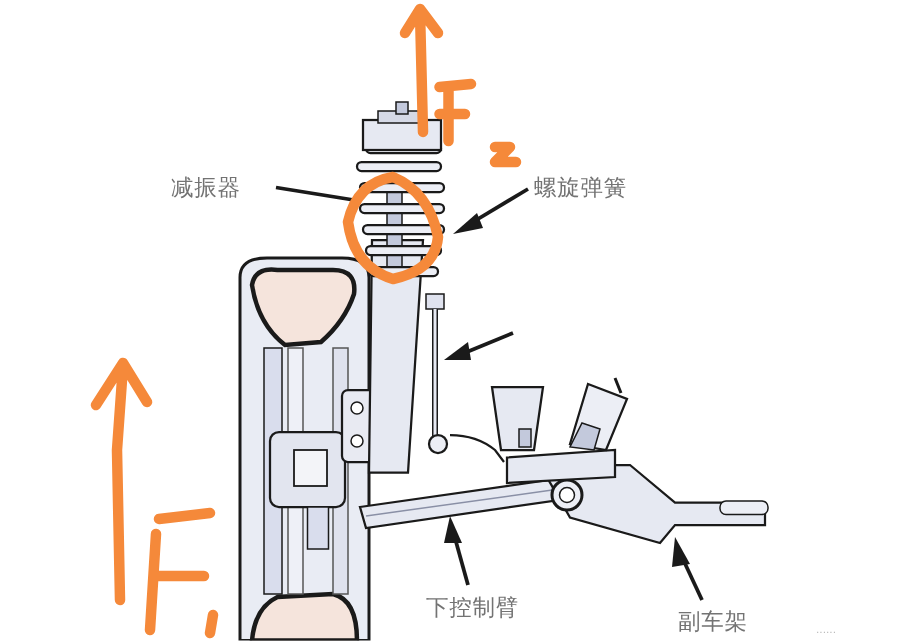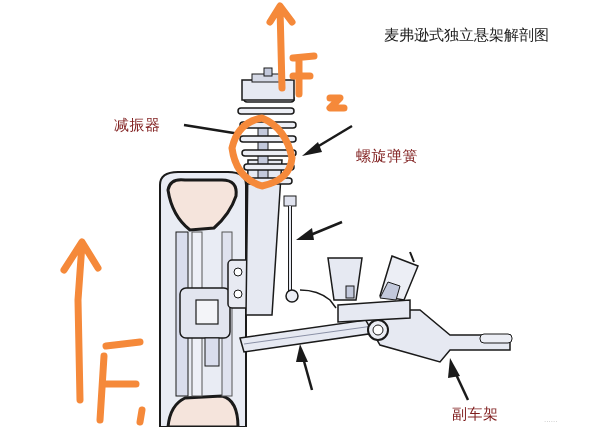--- a/index.html
+++ b/index.html
@@ -1,18 +1,18 @@
 <!DOCTYPE html>
 <html><head>
   <meta charset="utf-8">
   <style>
     html, body { margin: 0; padding: 0; background: #ffffff; }
     body { width: 600px; height: 427px; overflow: hidden; position: relative; font-family: "DejaVu Sans", sans-serif; }
     .canvas { position: absolute; left: 0; top: 0; width: 600px; height: 427px; background: #ffffff; }
-    .label { position: absolute; color: #7f1d1d; font-size: 15px; white-space: nowrap; letter-spacing: 0.5px; }
+    .label { position: absolute; color: #737373; font-size: 15px; white-space: nowrap; letter-spacing: 0.5px; }
     .title { position: absolute; left: 384px; top: 26px; font-size: 15px; color: #1a1a1a; white-space: nowrap; }
     .watermark { position: absolute; left: 544px; top: 418px; font-size: 7px; color: #b8b8b8; white-space: nowrap; }
     svg { position: absolute; left: 0; top: 0; }
   </style>
 </head>
 <body>
 
 <div class="canvas">
 
   <svg width="600" height="427" viewBox="0 0 600 427">
@@ -99,18 +99,18 @@
 
     <g fill="none" stroke="#F5893A" stroke-width="7" stroke-linecap="round" stroke-linejoin="round">
       <path d="M282 88 L280 8 M270 22 L280 6 L292 22"></path>
       <path d="M262 118 Q238 122 232 148 Q236 178 262 186 Q290 180 292 158 Q286 128 262 118 Z"></path>
       <path d="M293 58 L314 56 M299 60 L299 94 M293 76 L310 76 M330 98 L340 98 L330 108 L344 108"></path>
       <path d="M80 400 L78 300 L82 244 M64 270 L82 242 L98 268"></path>
       <path d="M106 346 L140 342 M104 356 L100 420 M106 384 L136 384 M142 410 L140 422"></path>
     </g>
   </svg>
 
-  <div class="title">麦弗逊式独立悬架解剖图</div>
   <div class="label" style="left:114px; top:116px;">减振器</div>
-  <div class="label" style="left:356px; top:116px;margin-top:31px;">螺旋弹簧</div>
+  <div class="label" style="left:356px; top:116px;">螺旋弹簧</div>
+  <div class="label" style="left:284px; top:396px;">下控制臂</div>
   <div class="label" style="left:452px; top:405px;">副车架</div>
   <div class="watermark">······</div>
 </div>
 
 </body></html>

